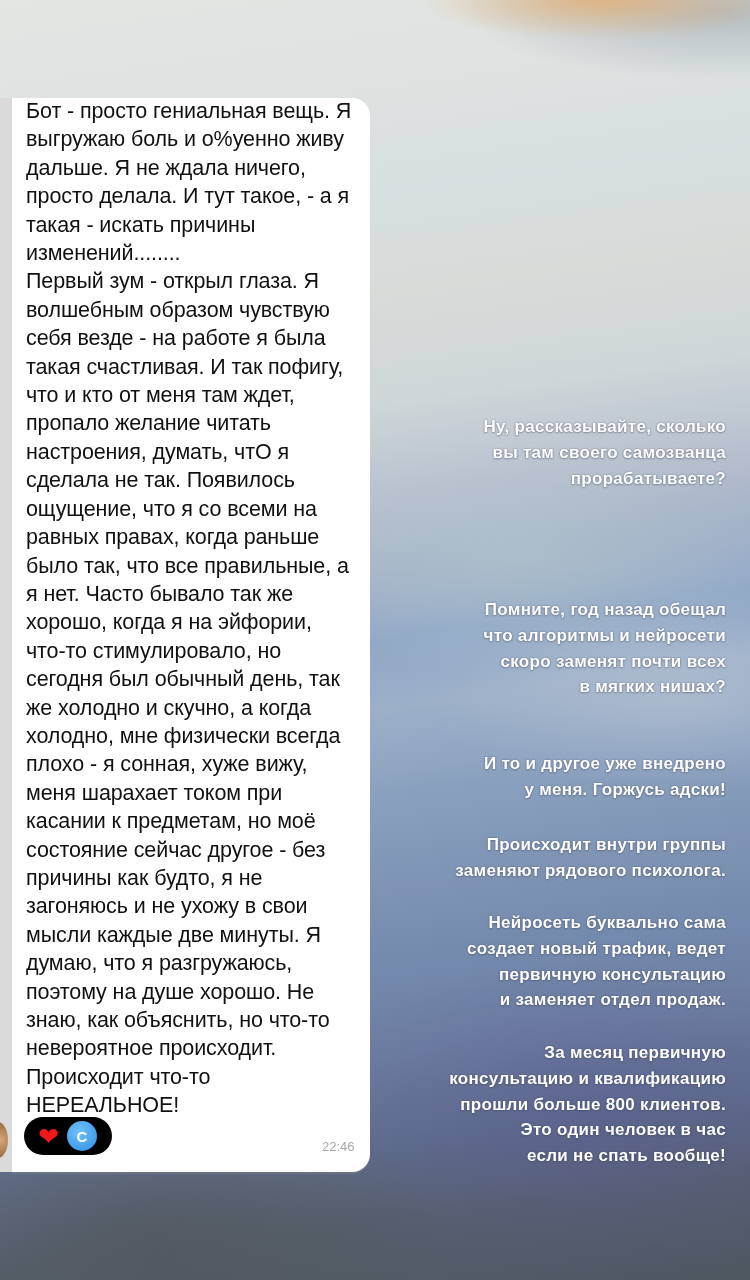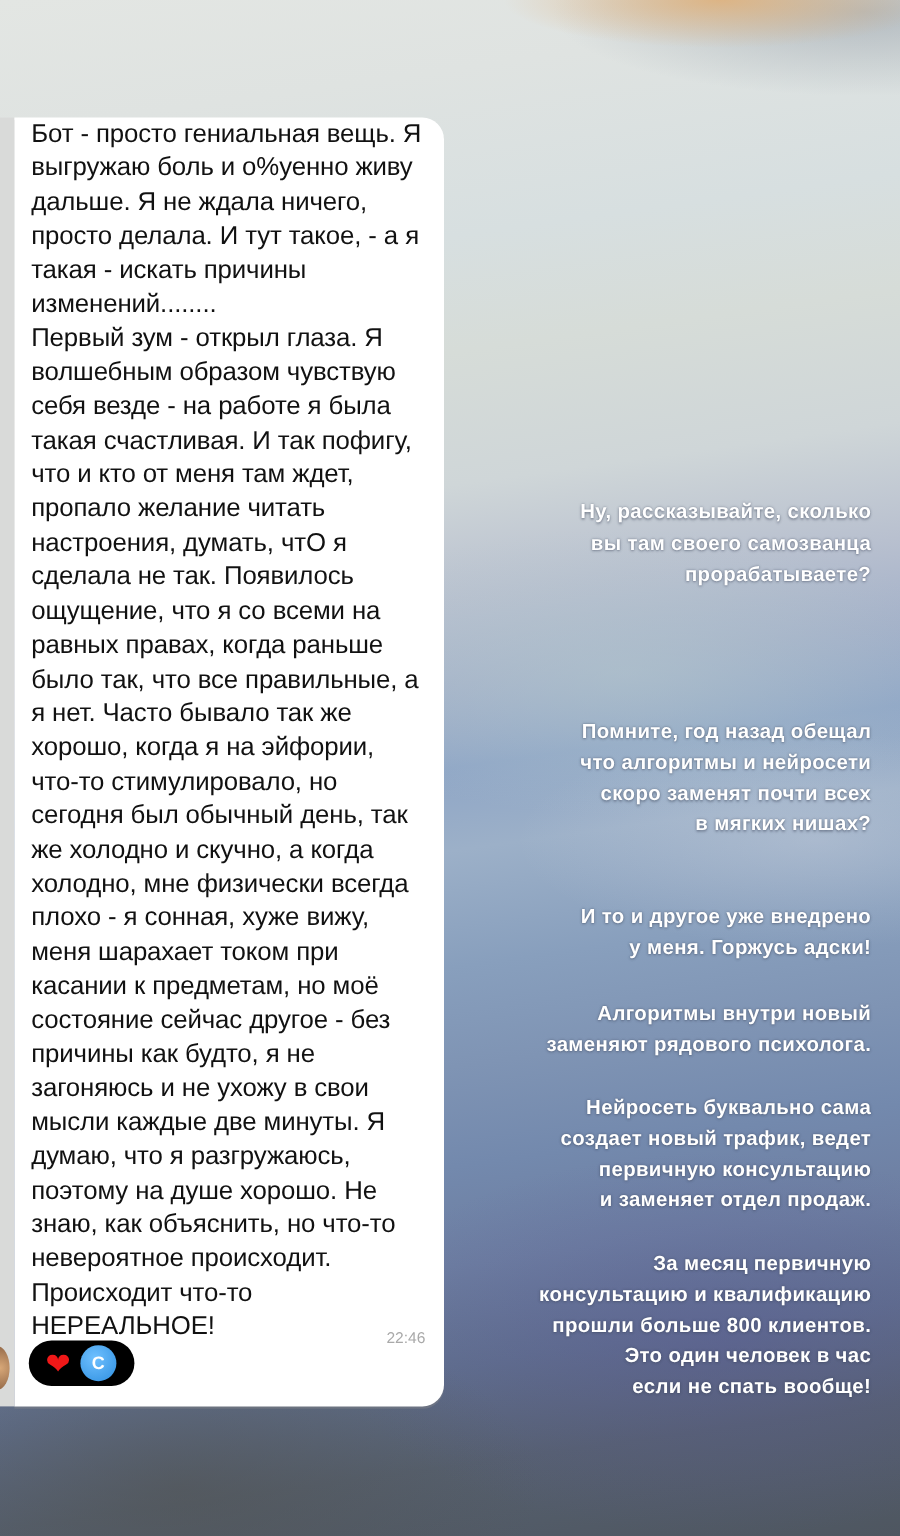--- a/index.html
+++ b/index.html
@@ -45,21 +45,21 @@
     color: #f01818; font-size: 25px; line-height: 1;
     font-family: "DejaVu Sans", sans-serif;
   }
   .react-avatar {
     width: 30px; height: 30px; border-radius: 50%;
     background: radial-gradient(circle at 40% 35%, #6fc0ff, #2e8fe0);
     color: #fff; font-weight: bold; font-size: 15px;
     display: flex; align-items: center; justify-content: center;
   }
   .time {
-    position: absolute; left: 322px; top: 1107px; font-size: 13px; color: #a9a9a9;
+    position: absolute; left: 322px; top: 1139px; font-size: 13px; color: #a9a9a9;
   }
   .sender-avatar {
     position: absolute; left: -12px; top: 1122px; width: 20px; height: 36px;
     border-radius: 50%;
     background: radial-gradient(circle at 60% 50%, #d8a878, #8a6042);
   }
   .story-block {
     position: absolute; right: 24px; text-align: right;
     color: #ffffff; font-weight: bold; font-size: 17px; line-height: 25.8px;
     letter-spacing: 0.3px; white-space: pre-line;
@@ -122,21 +122,21 @@
 
 <div class="story-block" style="top:414px;">Ну, рассказывайте, сколько
 вы там своего самозванца
 прорабатываете?</div>
 <div class="story-block" style="top:597px;">Помните, год назад обещал
 что алгоритмы и нейросети
 скоро заменят почти всех
 в мягких нишах?</div>
 <div class="story-block" style="top:751px;">И то и другое уже внедрено
 у меня. Горжусь адски!</div>
-<div class="story-block" style="top:832px;">Алгоритмы внутри новый
+<div class="story-block" style="top:832px;">Происходит внутри группы
 заменяют рядового психолога.</div>
 <div class="story-block" style="top:910px;">Нейросеть буквально сама
 создает новый трафик, ведет
 первичную консультацию
 и заменяет отдел продаж.</div>
 <div class="story-block" style="top:1040px;">За месяц первичную
 консультацию и квалификацию
 прошли больше 800 клиентов.
 Это один человек в час
 если не спать вообще!</div>

